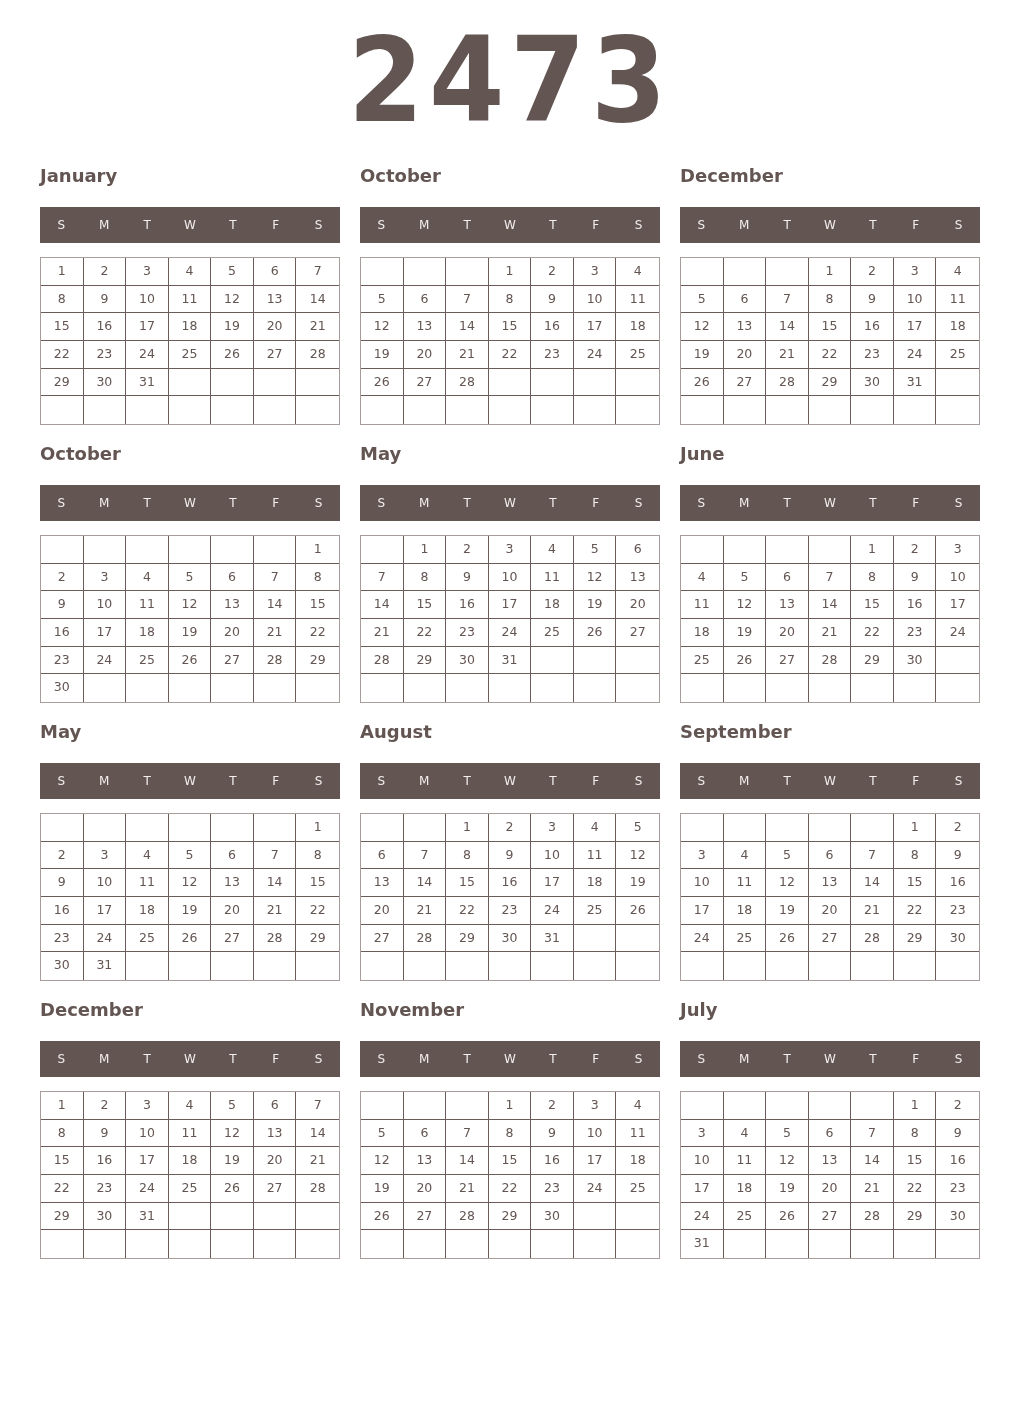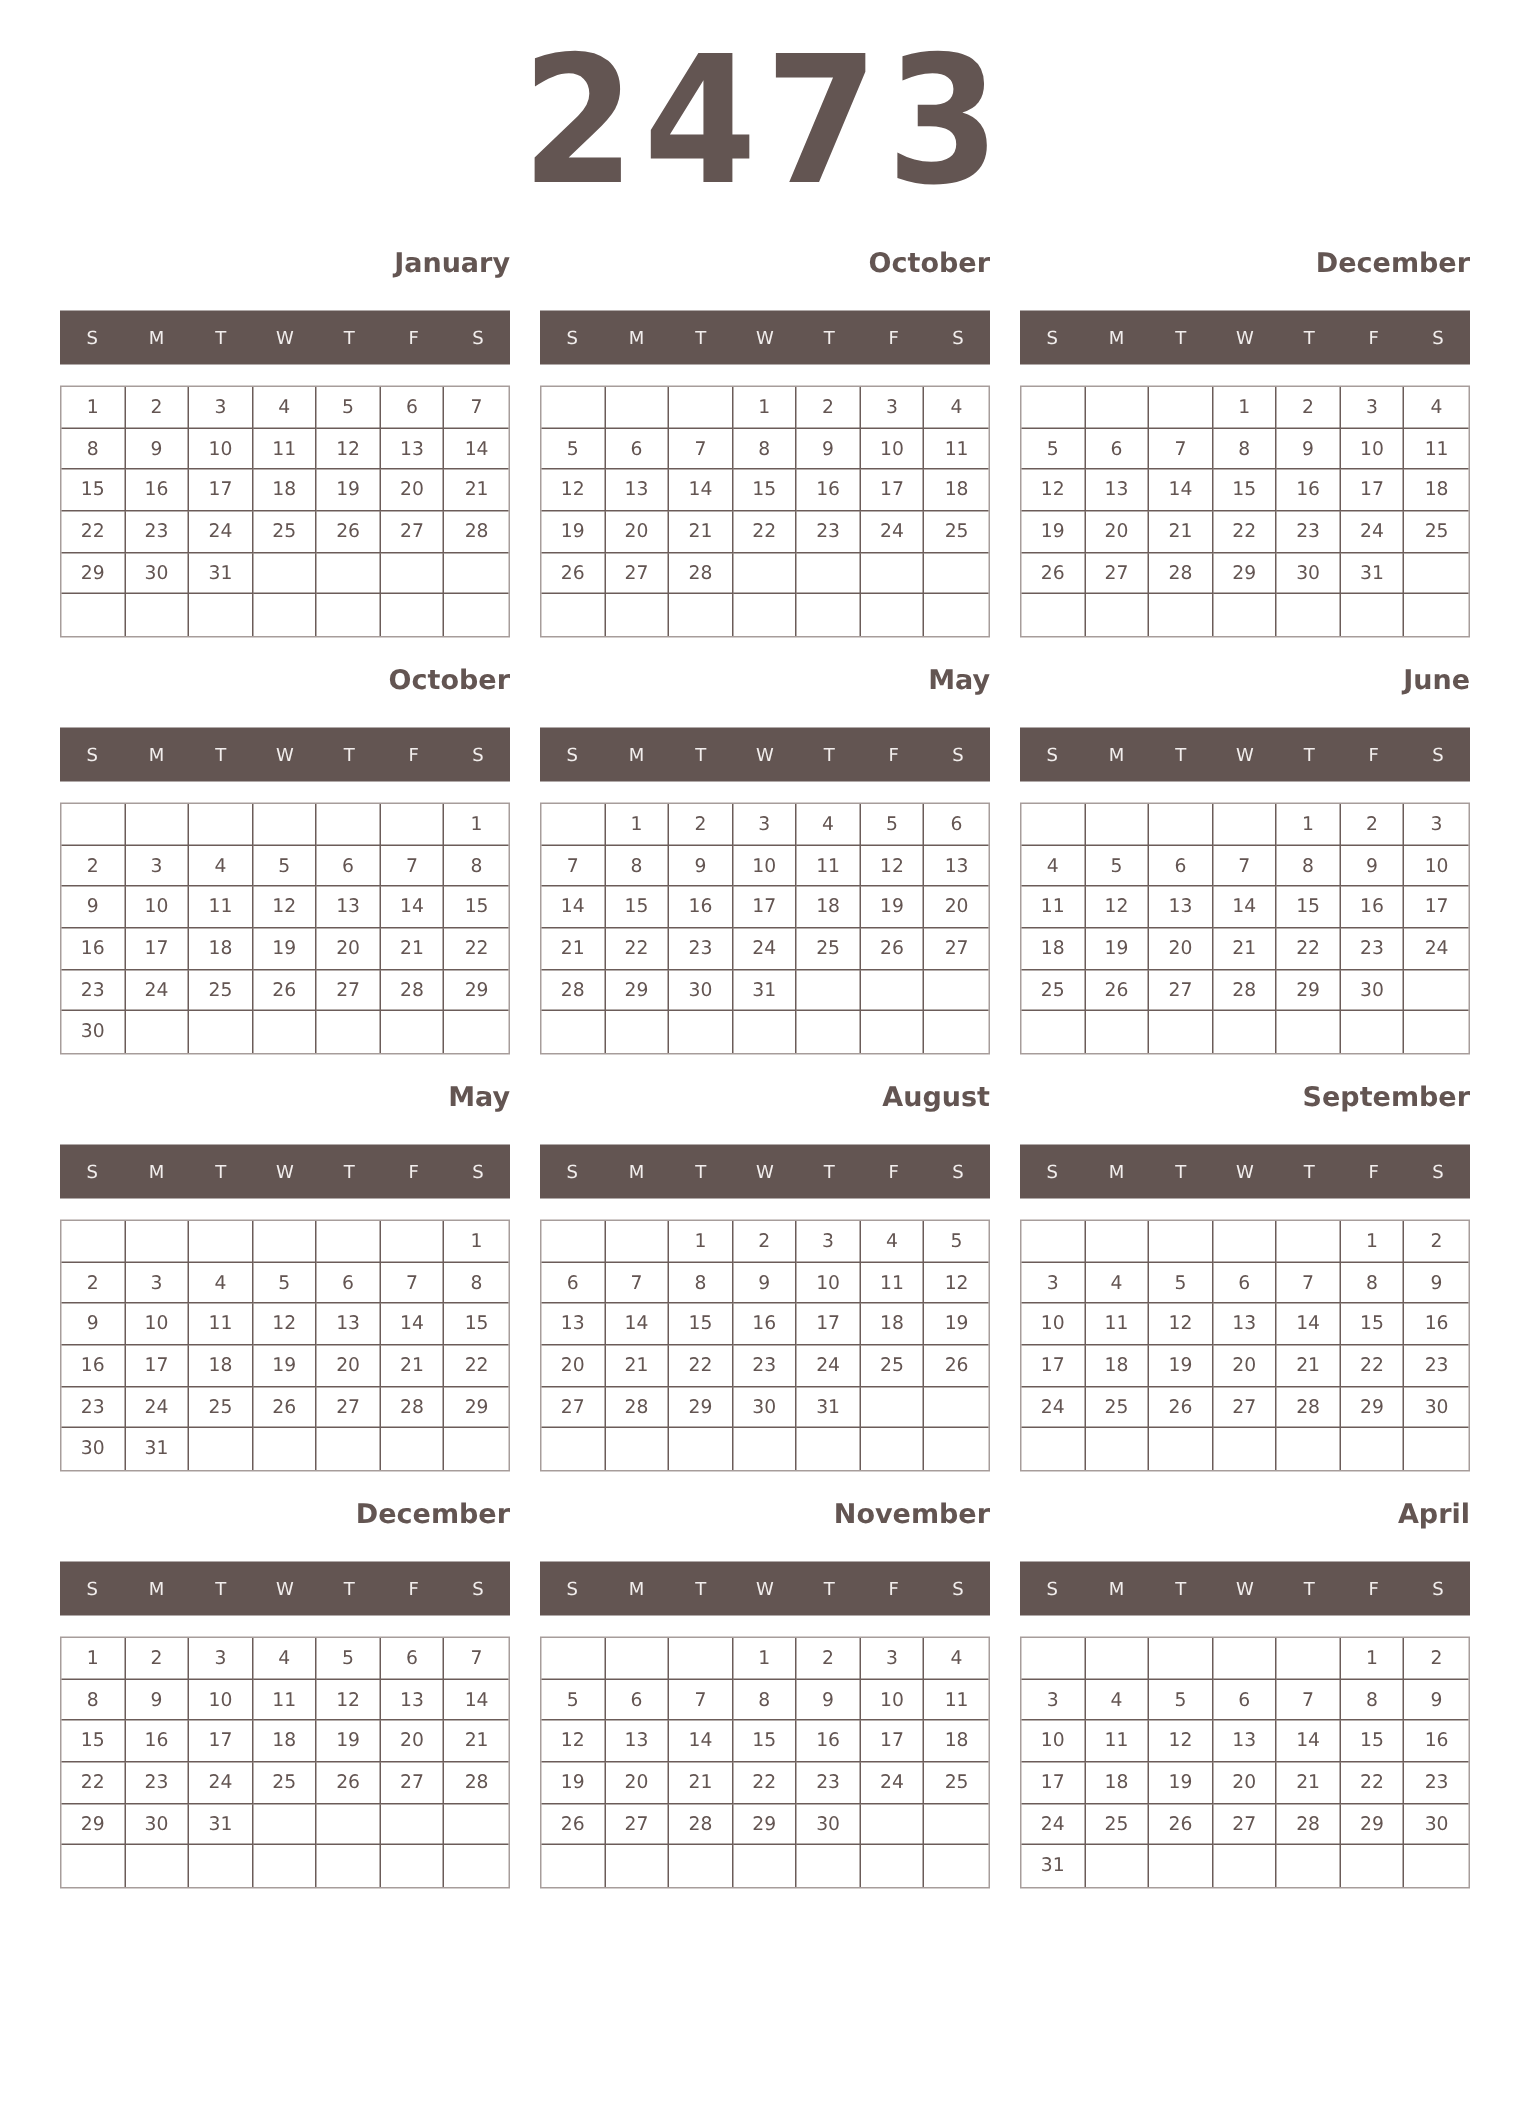--- a/index.html
+++ b/index.html
@@ -2,21 +2,21 @@
 <html><head>
 <meta charset="utf-8">
 <style>
   html, body { margin:0; padding:0; background:#ffffff; }
   body { width:1020px; height:1412px; position:relative; overflow:hidden;
          font-family:"DejaVu Sans", sans-serif; color:#635552; }
   .year { position:absolute; left:0; top:10px; width:1020px; text-align:center;
           font-size:118px; font-weight:bold; line-height:140px; color:#635552;
           letter-spacing:6px; transform:scaleX(0.92); transform-origin:center; }
   .month { position:absolute; width:300px; }
-  .month-title { position:absolute; left:0; top:0; width:300px; text-align:right;
+  .month-title { position:absolute; left:0; top:0; width:300px; text-align:left;
                  font-size:18px; font-weight:bold; line-height:30px; color:#635552; }
   .dow-bar { position:absolute; left:0; top:46px; width:300px; height:36px;
              background:#635552; display:flex; }
   .dow { flex:1; text-align:center; color:#f2eeed; font-size:12px; line-height:36px; }
   .grid { position:absolute; left:0; top:96px; width:300px; height:168px;
           box-sizing:border-box; border:1.5px solid #a79d9b;
           display:grid; grid-template-columns:repeat(7,1fr); grid-template-rows:repeat(6,1fr); }
   .cell { box-sizing:border-box; border-right:1.5px solid #6b5c59; border-bottom:1.5px solid #6b5c59;
           text-align:center; font-size:12.5px; line-height:26px; color:#635552; }
   .cell.c6 { border-right:none; }
@@ -637,21 +637,21 @@
         <div class="cell r5"></div>
         <div class="cell r5"></div>
         <div class="cell r5"></div>
         <div class="cell r5"></div>
         <div class="cell r5"></div>
         <div class="cell r5"></div>
         <div class="cell c6 r5"></div>
       </div>
     </div>
     <div class="month" style="left: 680px; top: 995px;">
-      <div class="month-title">April</div>
+      <div class="month-title">July</div>
       <div class="dow-bar">
         <div class="dow">S</div>
         <div class="dow">M</div>
         <div class="dow">T</div>
         <div class="dow">W</div>
         <div class="dow">T</div>
         <div class="dow">F</div>
         <div class="dow">S</div>
       </div>
       <div class="grid">

